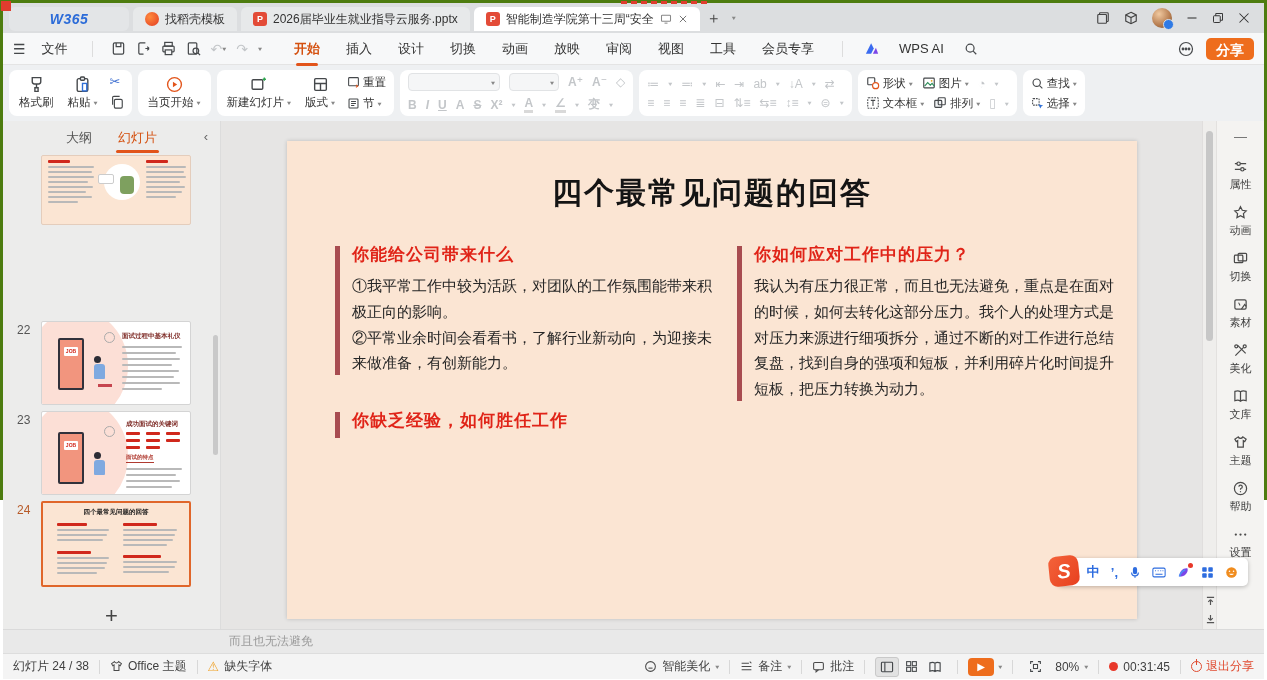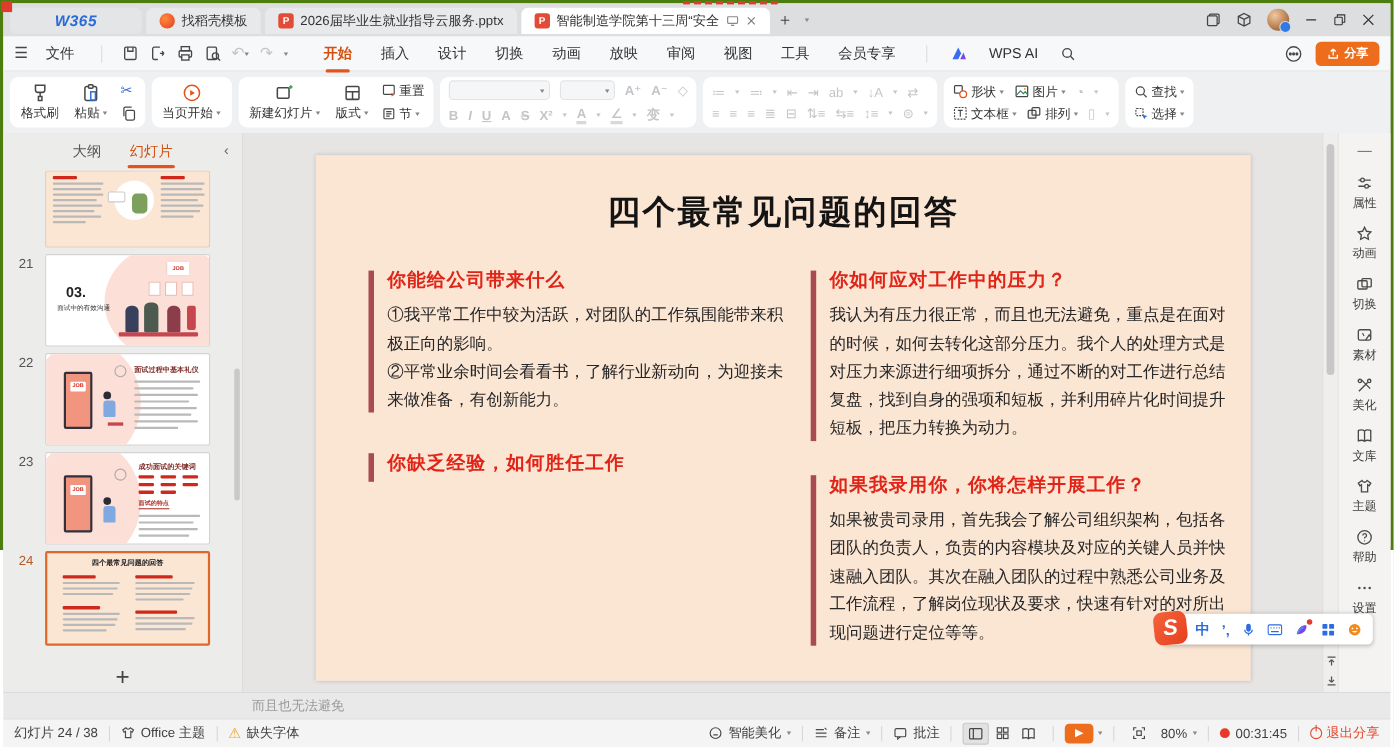--- a/index.html
+++ b/index.html
@@ -28,21 +28,21 @@
   
   .menubar { height:32px; background:#f7f8f9; display:flex; align-items:center; padding:0 10px; flex:none; border-bottom:1px solid #e4e4e4; }
   .menubar .grp { display:flex; align-items:center; gap:10px; }
   .m-item { padding:4px 6px; font-size:13px; color:#333; position:relative; white-space:nowrap; }
   .m-item.active { color:#d4500f; font-weight:bold; }
   .m-item.active::after { content:""; position:absolute; left:8px; right:8px; bottom:-4px; height:3px; border-radius:2px; background:#e2541a; }
   .sep { width:1px; height:16px; background:#ddd; margin:0 8px; }
   .mico { color:#45484b; display:flex; align-items:center; }
   .mico.dis { color:#c3c6c9; }
   .menus { display:flex; align-items:center; gap:14px; margin-left:26px; }
-  .share-btn { background:#ee6d1d; color:#fff; border-radius:5px; height:22px; display:flex; align-items:center; gap:4px; padding:0 10px; font-size:11px; font-weight:bold; }
+  .share-btn { background:#ee6d1d; color:#fff; border-radius:5px; height:22px; display:flex; align-items:center; gap:4px; padding:0 10px; font-size:14px; font-weight:bold;flex-direction:column; }
   .chv { font-size:8px; color:#888; transform:scaleY(0.8); }
 
   
   .toolbar { height:56px; background:#eef0f2; display:flex; align-items:stretch; padding:5px 6px; gap:6px; flex:none; }
   .tbg { background:#fff; border-radius:8px; display:flex; align-items:center; padding:3px 8px; gap:8px; }
   .bigbtn { display:flex; flex-direction:column; align-items:center; justify-content:center; gap:2px; font-size:11.5px; color:#333; padding:0 2px; min-width:38px; }
   .bigbtn svg { display:block; }
   .smallcol { display:flex; flex-direction:column; justify-content:center; gap:6px; }
   .rowbtn { display:flex; align-items:center; gap:3px; font-size:11.5px; color:#333; }
   .two-rows { display:flex; flex-direction:column; justify-content:center; gap:5px; }
@@ -519,41 +519,20 @@
                 <span class="ln" style="left:104px; top:15px; width:38px;"></span>
               <span class="ln" style="left:104px; top:20px; width:40px;"></span>
                 <span class="ln" style="left:104px; top:25px; width:34px;"></span>
               <span class="ln" style="left:104px; top:30px; width:39px;"></span>
                 <span class="ln" style="left:104px; top:35px; width:36px;"></span>
               <span class="ln" style="left:104px; top:40px; width:30px;"></span>
             </div>
           </div>
         </div>
 
-        <div class="thumb-row" style="top:76px; height:90px;">
-          <span class="tnum">21</span>
-          <div class="thumb" style="top:0;">
-            <div class="mini">
-              <div class="pinkblob" style="right:-20px; top:-10px; width:115px; height:105px;"></div>
-              <div style="position:absolute; left:18px; top:26px; font-weight:bold; font-size:13px; color:#222;">03.</div>
-              <div style="position:absolute; left:10px; top:44px; font-size:6px; color:#333;">面试中的有效沟通</div>
-              <div style="position:absolute; right:18px; top:6px; width:20px; height:12px; background:#fff; box-shadow:0 0 2px rgba(0,0,0,.2); color:#d0281c; font-size:5px; font-weight:bold; text-align:center; line-height:12px;">JOB</div>
-              <div style="position:absolute; right:14px; top:24px; display:flex; gap:4px;">
-                <div style="width:11px; height:13px; border:1.5px solid #e8bdb2; background:#fff;"></div>
-                <div style="width:11px; height:13px; border:1.5px solid #e8bdb2; background:#fff;"></div>
-                <div style="width:11px; height:13px; border:1.5px solid #e8bdb2; background:#fff;"></div>
-              </div>
-              <div style="position:absolute; right:10px; bottom:8px; width:72px; height:4px; background:#c6454f; border-radius:1px;"></div>
-              <div style="position:absolute; right:64px; bottom:12px; width:12px; height:24px; border-radius:5px 5px 1px 1px; background:#38405e;"></div>
-              <div style="position:absolute; right:46px; bottom:12px; width:13px; height:27px; border-radius:5px 5px 1px 1px; background:#4d5a50;"></div>
-              <div style="position:absolute; right:26px; bottom:12px; width:12px; height:24px; border-radius:5px 5px 1px 1px; background:#8c3d4b;"></div>
-              <div style="position:absolute; right:12px; bottom:14px; width:8px; height:22px; background:#c6454f; border-radius:2px;"></div>
-            </div>
-          </div>
-        </div>
 
         <div class="thumb-row" style="top:166px; height:90px;">
           <span class="tnum">22</span>
           <div class="thumb" style="top:0;">
             <div class="mini">
               <div class="pinkblob" style="left:-14px; top:-12px; width:100px; height:112px;"></div>
               <div class="doorart" style="left:16px; top:16px;">
                   <span class="jb">JOB</span>
                 </div>
               <div class="clockart" style="left:62px; top:10px;"></div>
@@ -653,25 +632,20 @@
           <span class="bar"></span>
           <h3>你缺乏经验，如何胜任工作</h3>
         </div>
 
         <div class="qa" style="left:450px; top:102px;">
           <span class="bar"></span>
           <h3>你如何应对工作中的压力？</h3>
           <p>我认为有压力很正常，而且也无法避免，重点是在面对的时候，如何去转化这部分压力。我个人的处理方式是对压力来源进行细项拆分，通过不断的对工作进行总结复盘，找到自身的强项和短板，并利用碎片化时间提升短板，把压力转换为动力。</p>
         </div>
 
-        <div class="qa" style="left:450px; top:288px;">
-          <span class="bar"></span>
-          <h3>如果我录用你，你将怎样开展工作？</h3>
-          <p>如果被贵司录用，首先我会了解公司组织架构，包括各团队的负责人，负责的内容模块及对应的关键人员并快速融入团队。其次在融入团队的过程中熟悉公司业务及工作流程，了解岗位现状及要求，快速有针对的对所出现问题进行定位等等。</p>
-        </div>
       </div>
     </div>
 
     <div class="imebar">
       <span class="slogo">S</span>
       <span class="ime-ic">中</span>
       <span class="ime-ic">’,</span>
       <span class="ime-ic">
           <svg width="12" height="13" viewBox="0 0 16 16" fill="none" stroke="#2d6cdf" stroke-width="1.6">
             <rect x="6" y="1.5" width="4" height="8" rx="2" fill="#2d6cdf"></rect>

